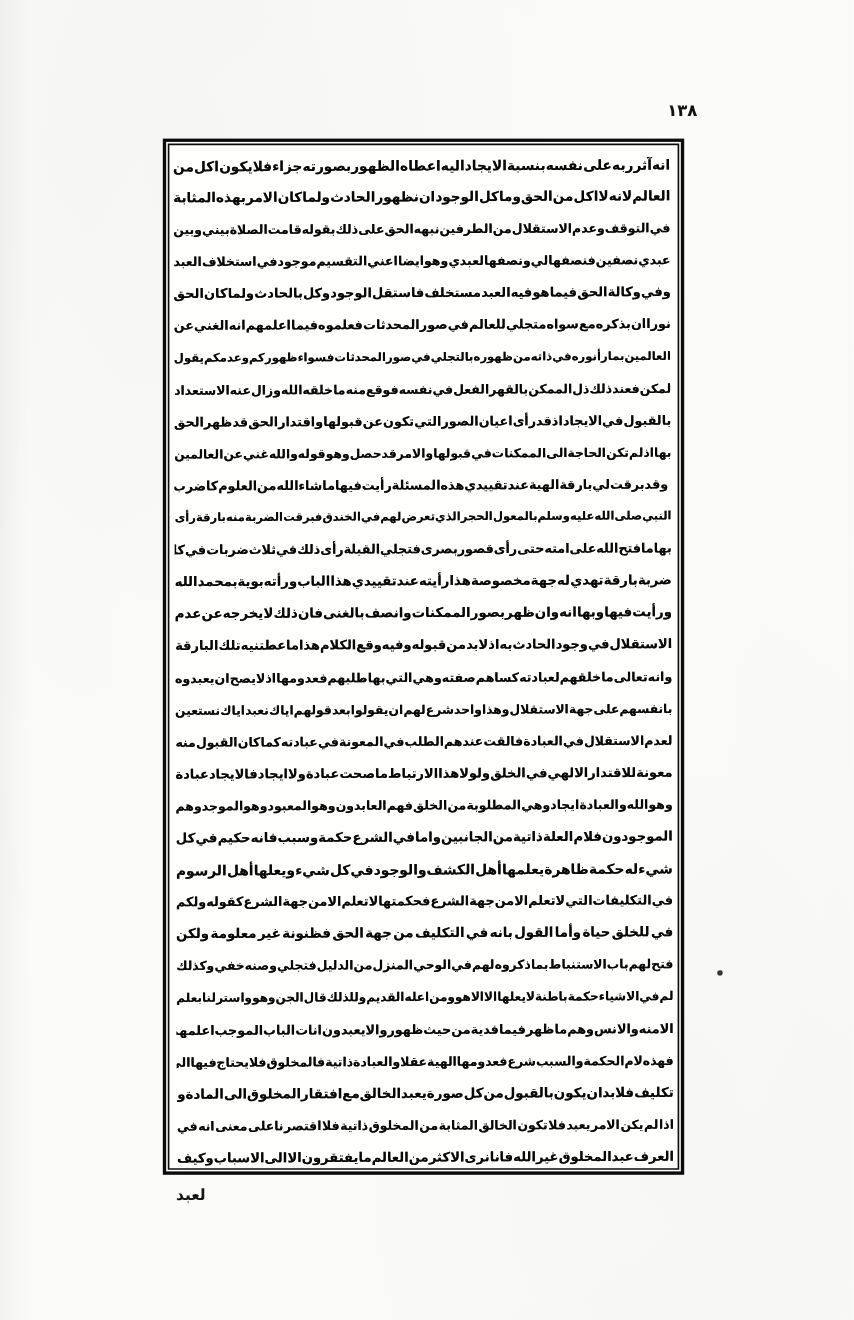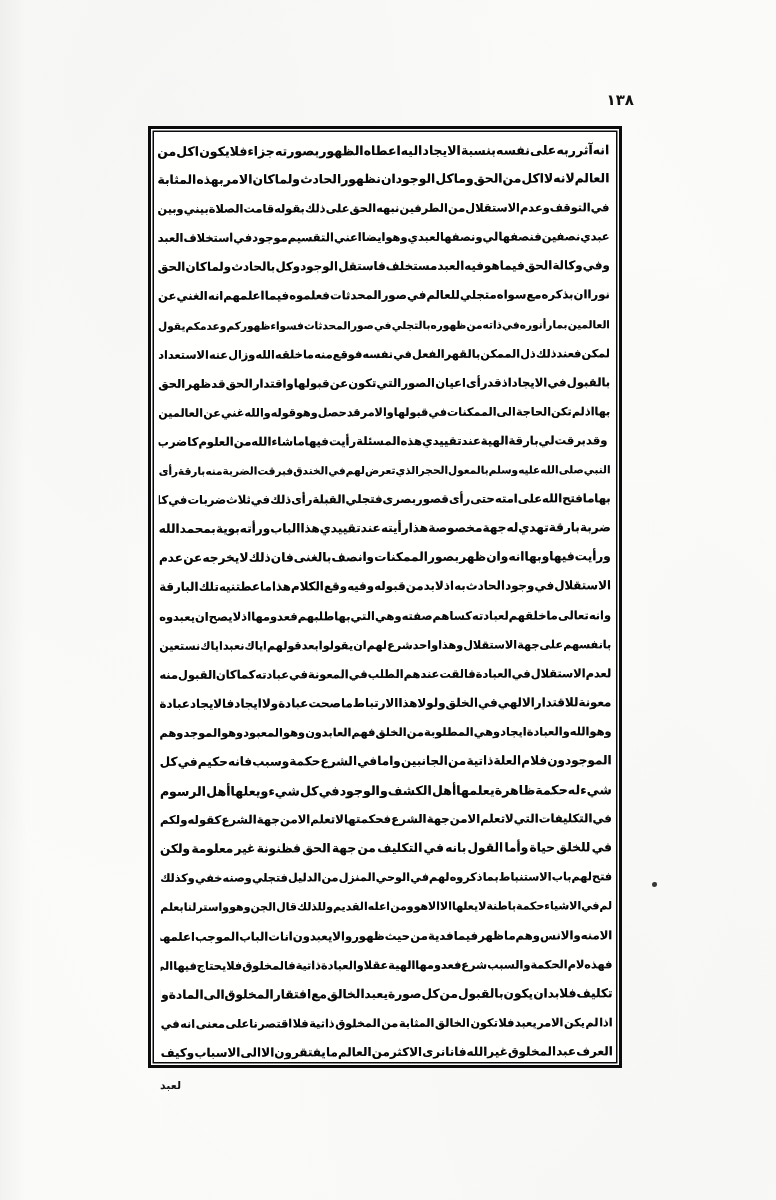--- a/index.html
+++ b/index.html
@@ -122,21 +122,21 @@
     vertical-align: 2px;
   }
 
   
   #catchword {
     position: absolute;
     left: 160px;
     top: 1079px;
     direction: rtl;
     font-family: "DejaVu Sans", sans-serif;
-    font-size: 11px;
+    font-size: 14px;
     font-weight: 600;
     color: #141414;
   }
 
   
   #ink-blot {
     position: absolute;
     left: 652px;
     top: 882px;
     width: 5px;

